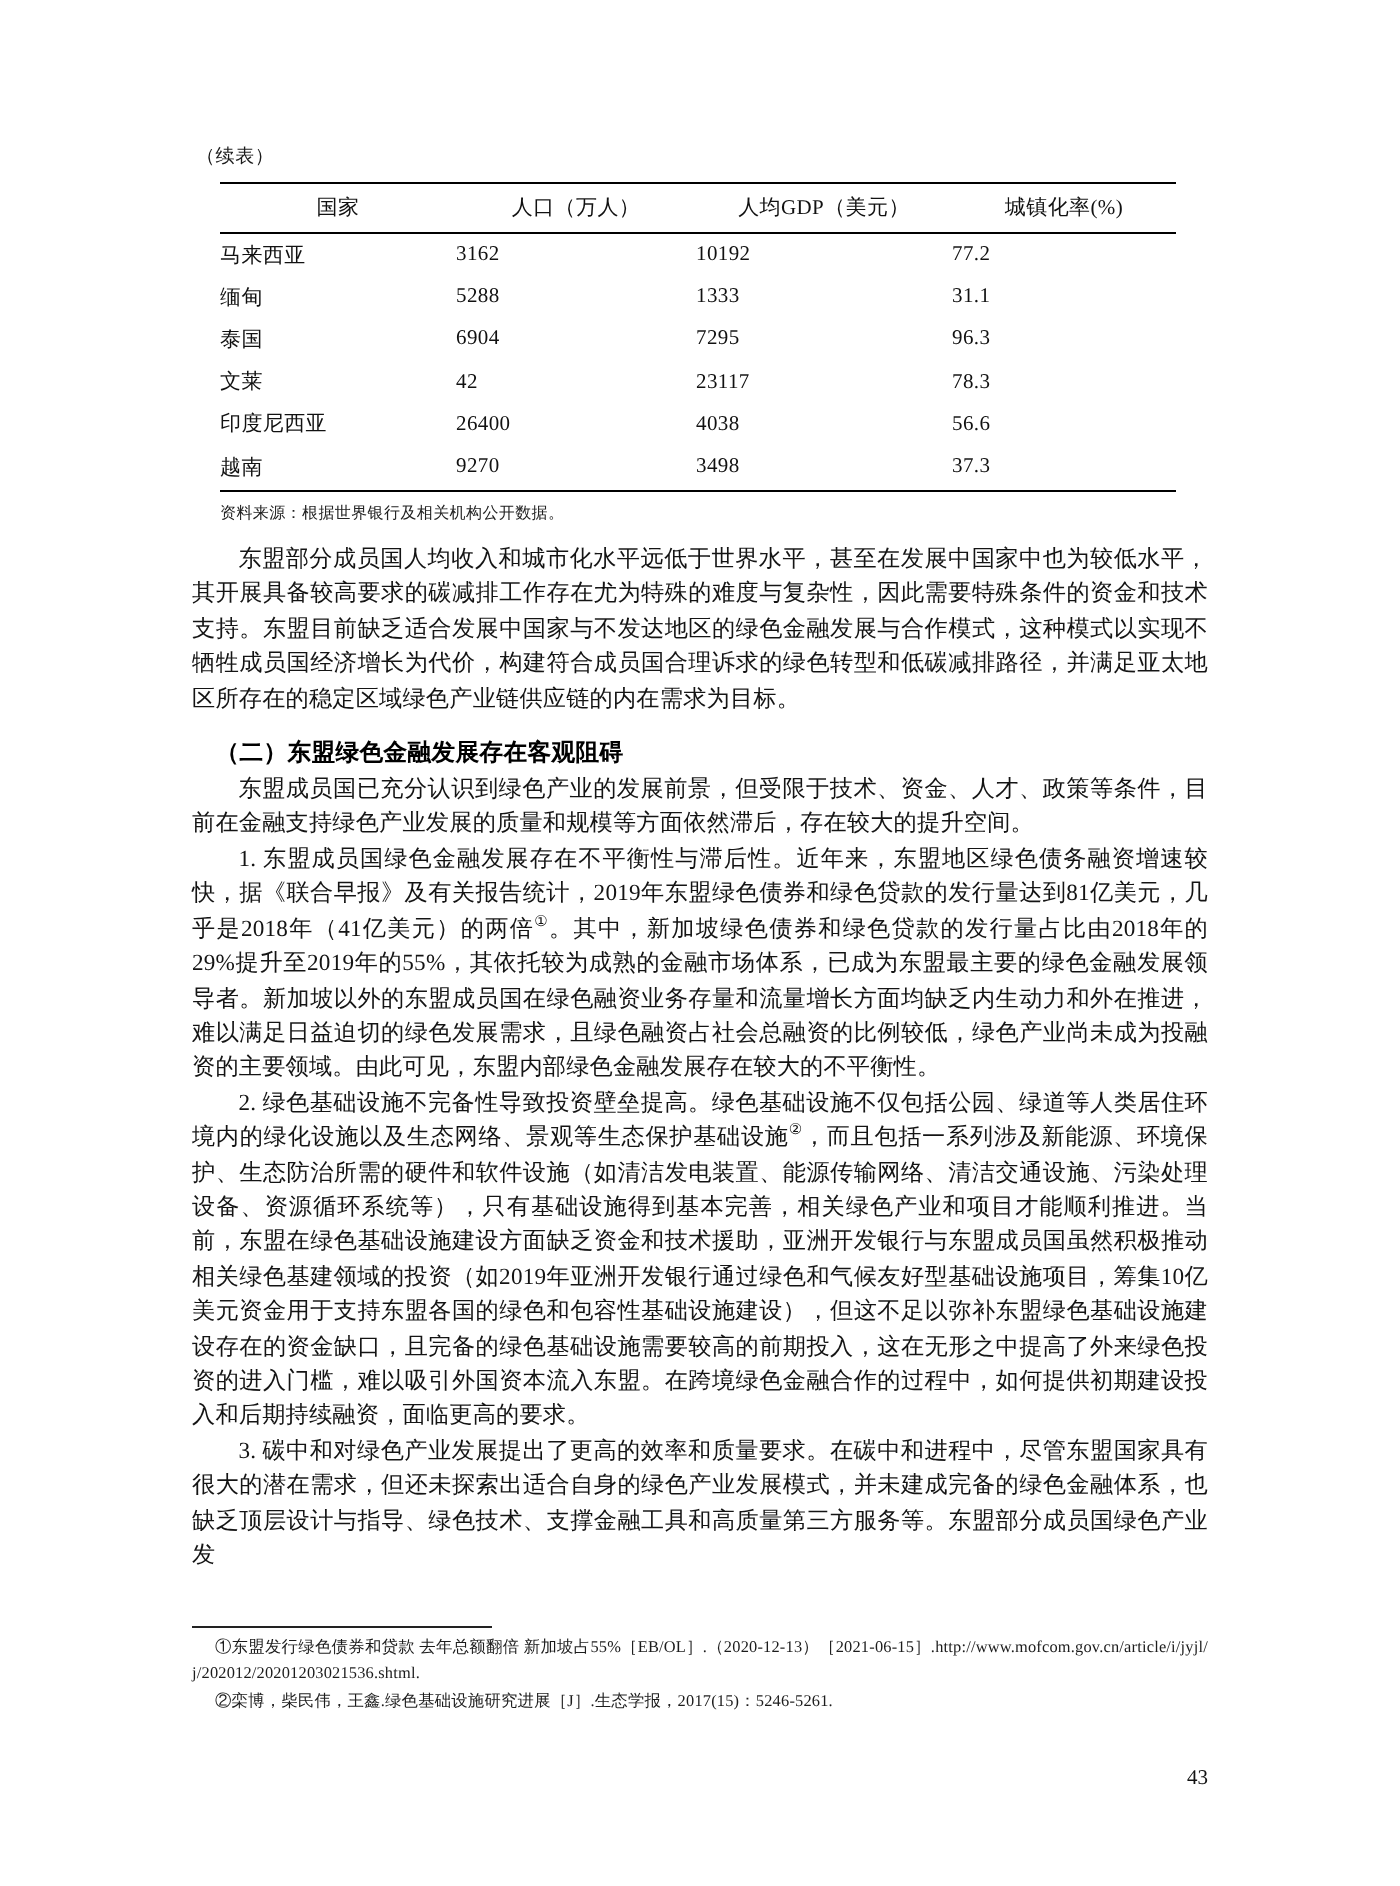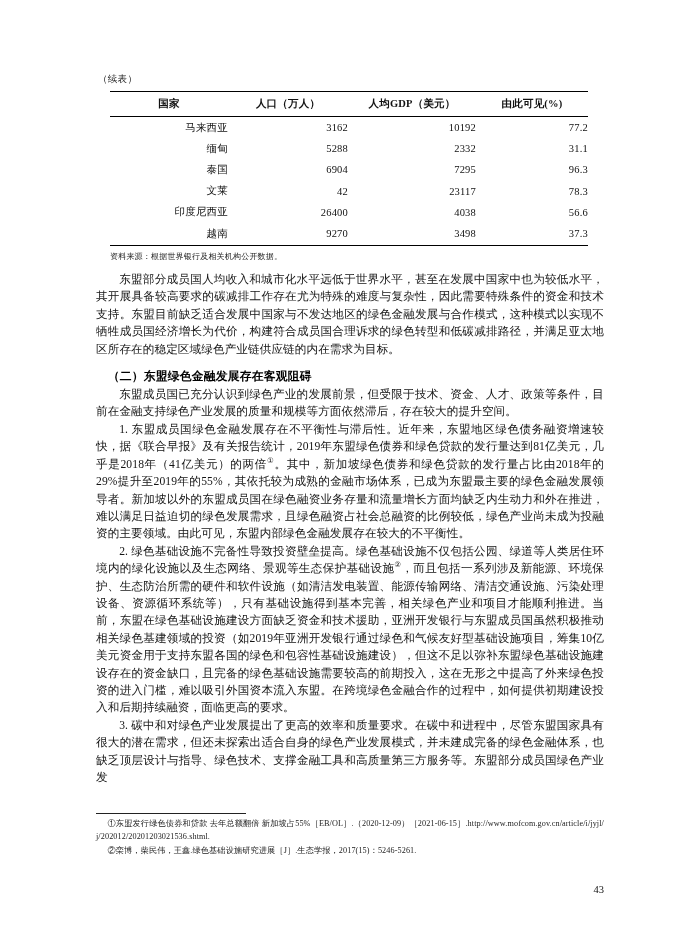--- a/index.html
+++ b/index.html
@@ -44,30 +44,30 @@
 
   
   table.data-table {
     border-collapse: collapse;
     width: 478px;
     margin-left: 14px;
     font-size: 10.5px;
     color: #111;
   }
   table.data-table thead th {
-    font-weight: bold;
+    font-weight: normal;
     padding: 5px 0 5px 0;
     text-align: center;
     border-top: 1.1px solid #000;
     border-bottom: 0.7px solid #000;
     letter-spacing: 0.2px;
   }
   table.data-table tbody td {
     padding: 3.6px 0;
-    text-align: right;
+    text-align: left;
     letter-spacing: 0.2px;
   }
   table.data-table tbody tr:last-child td {
     border-bottom: 1.1px solid #000;
     padding-bottom: 4.5px;
   }
   .col-country { width: 118px; }
   .col-pop     { width: 120px; }
   .col-gdp     { width: 128px; }
   .col-urban   { width: 112px; }
@@ -153,34 +153,34 @@
   <div class="content">
 
     <div class="table-caption">（续表）</div>
 
     <table class="data-table">
       <thead>
         <tr>
           <th class="col-country">国家</th>
           <th class="col-pop">人口（万人）</th>
           <th class="col-gdp">人均GDP（美元）</th>
-          <th class="col-urban">由此可见(%)</th>
+          <th class="col-urban">城镇化率(%)</th>
         </tr>
       </thead>
       <tbody>
         <tr>
           <td>马来西亚</td>
           <td>3162</td>
           <td>10192</td>
           <td>77.2</td>
         </tr>
         <tr>
           <td>缅甸</td>
           <td>5288</td>
-          <td>2332</td>
+          <td>1333</td>
           <td>31.1</td>
         </tr>
         <tr>
           <td>泰国</td>
           <td>6904</td>
           <td>7295</td>
           <td>96.3</td>
         </tr>
         <tr>
           <td>文莱</td>
@@ -214,19 +214,19 @@
     <p class="body-par"><span>1. 东盟成员国绿色金融发展存在不平衡性与滞后性。近年来，东盟地区绿色债务融资增速较快，据《联合早报》及有关报告统计，2019年东盟绿色债券和绿色贷款的发行量达到81亿美元，几乎是2018年（41亿美元）的两倍</span><sup class="fn-ref">①</sup><span>。其中，新加坡绿色债券和绿色贷款的发行量占比由2018年的29%提升至2019年的55%，其依托较为成熟的金融市场体系，已成为东盟最主要的绿色金融发展领导者。新加坡以外的东盟成员国在绿色融资业务存量和流量增长方面均缺乏内生动力和外在推进，难以满足日益迫切的绿色发展需求，且绿色融资占社会总融资的比例较低，绿色产业尚未成为投融资的主要领域。由此可见，东盟内部绿色金融发展存在较大的不平衡性。</span></p>
 
     <p class="body-par"><span>2. 绿色基础设施不完备性导致投资壁垒提高。绿色基础设施不仅包括公园、绿道等人类居住环境内的绿化设施以及生态网络、景观等生态保护基础设施</span><sup class="fn-ref">②</sup><span>，而且包括一系列涉及新能源、环境保护、生态防治所需的硬件和软件设施（如清洁发电装置、能源传输网络、清洁交通设施、污染处理设备、资源循环系统等），只有基础设施得到基本完善，相关绿色产业和项目才能顺利推进。当前，东盟在绿色基础设施建设方面缺乏资金和技术援助，亚洲开发银行与东盟成员国虽然积极推动相关绿色基建领域的投资（如2019年亚洲开发银行通过绿色和气候友好型基础设施项目，筹集10亿美元资金用于支持东盟各国的绿色和包容性基础设施建设），但这不足以弥补东盟绿色基础设施建设存在的资金缺口，且完备的绿色基础设施需要较高的前期投入，这在无形之中提高了外来绿色投资的进入门槛，难以吸引外国资本流入东盟。在跨境绿色金融合作的过程中，如何提供初期建设投入和后期持续融资，面临更高的要求。</span></p>
 
     <p class="body-par">3. 碳中和对绿色产业发展提出了更高的效率和质量要求。在碳中和进程中，尽管东盟国家具有很大的潜在需求，但还未探索出适合自身的绿色产业发展模式，并未建成完备的绿色金融体系，也缺乏顶层设计与指导、绿色技术、支撑金融工具和高质量第三方服务等。东盟部分成员国绿色产业发</p>
 
   </div>
 
   <div class="footnotes">
     <div class="footnote-rule"></div>
-    <p class="footnote">①东盟发行绿色债券和贷款 去年总额翻倍 新加坡占55%［EB/OL］.（2020-12-09）［2021-06-15］.http://www.mofcom.gov.cn/article/i/jyjl/j/202012/20201203021536.shtml.</p>
+    <p class="footnote">①东盟发行绿色债券和贷款 去年总额翻倍 新加坡占55%［EB/OL］.（2020-12-13）［2021-06-15］.http://www.mofcom.gov.cn/article/i/jyjl/j/202012/20201203021536.shtml.</p>
     <p class="footnote">②栾博，柴民伟，王鑫.绿色基础设施研究进展［J］.生态学报，2017(15)：5246-5261.</p>
   </div>
 
   <div class="page-number">43</div>
 
 </div>
 
 </body></html>

